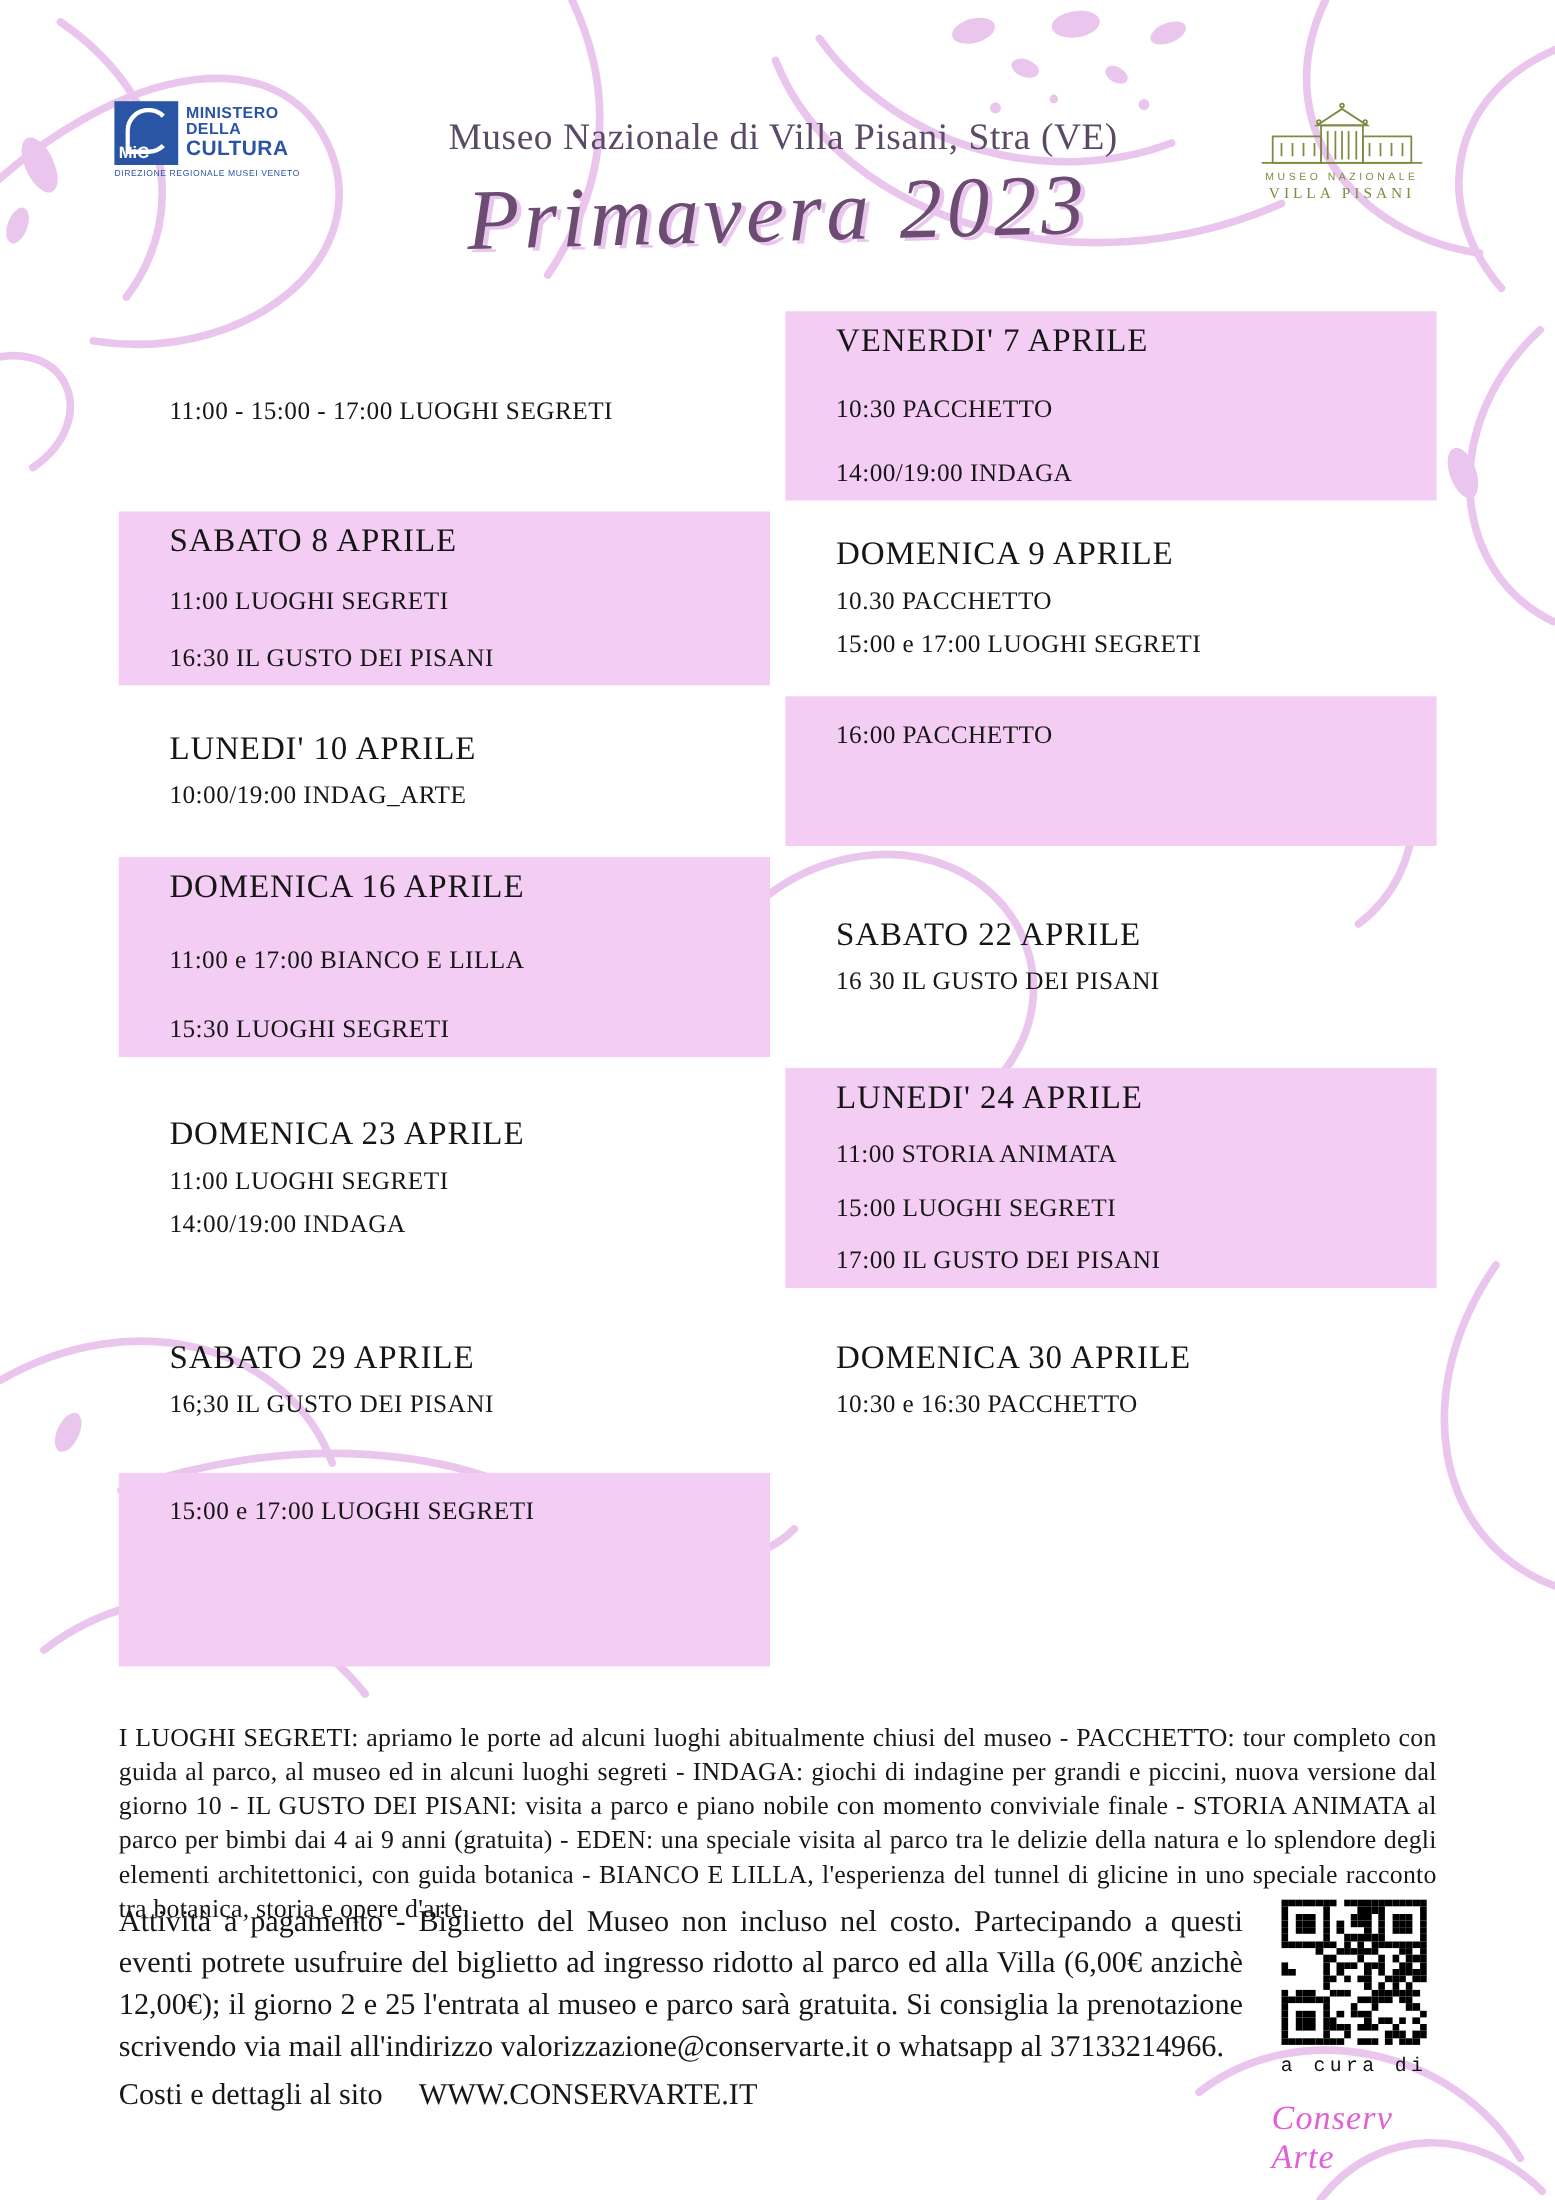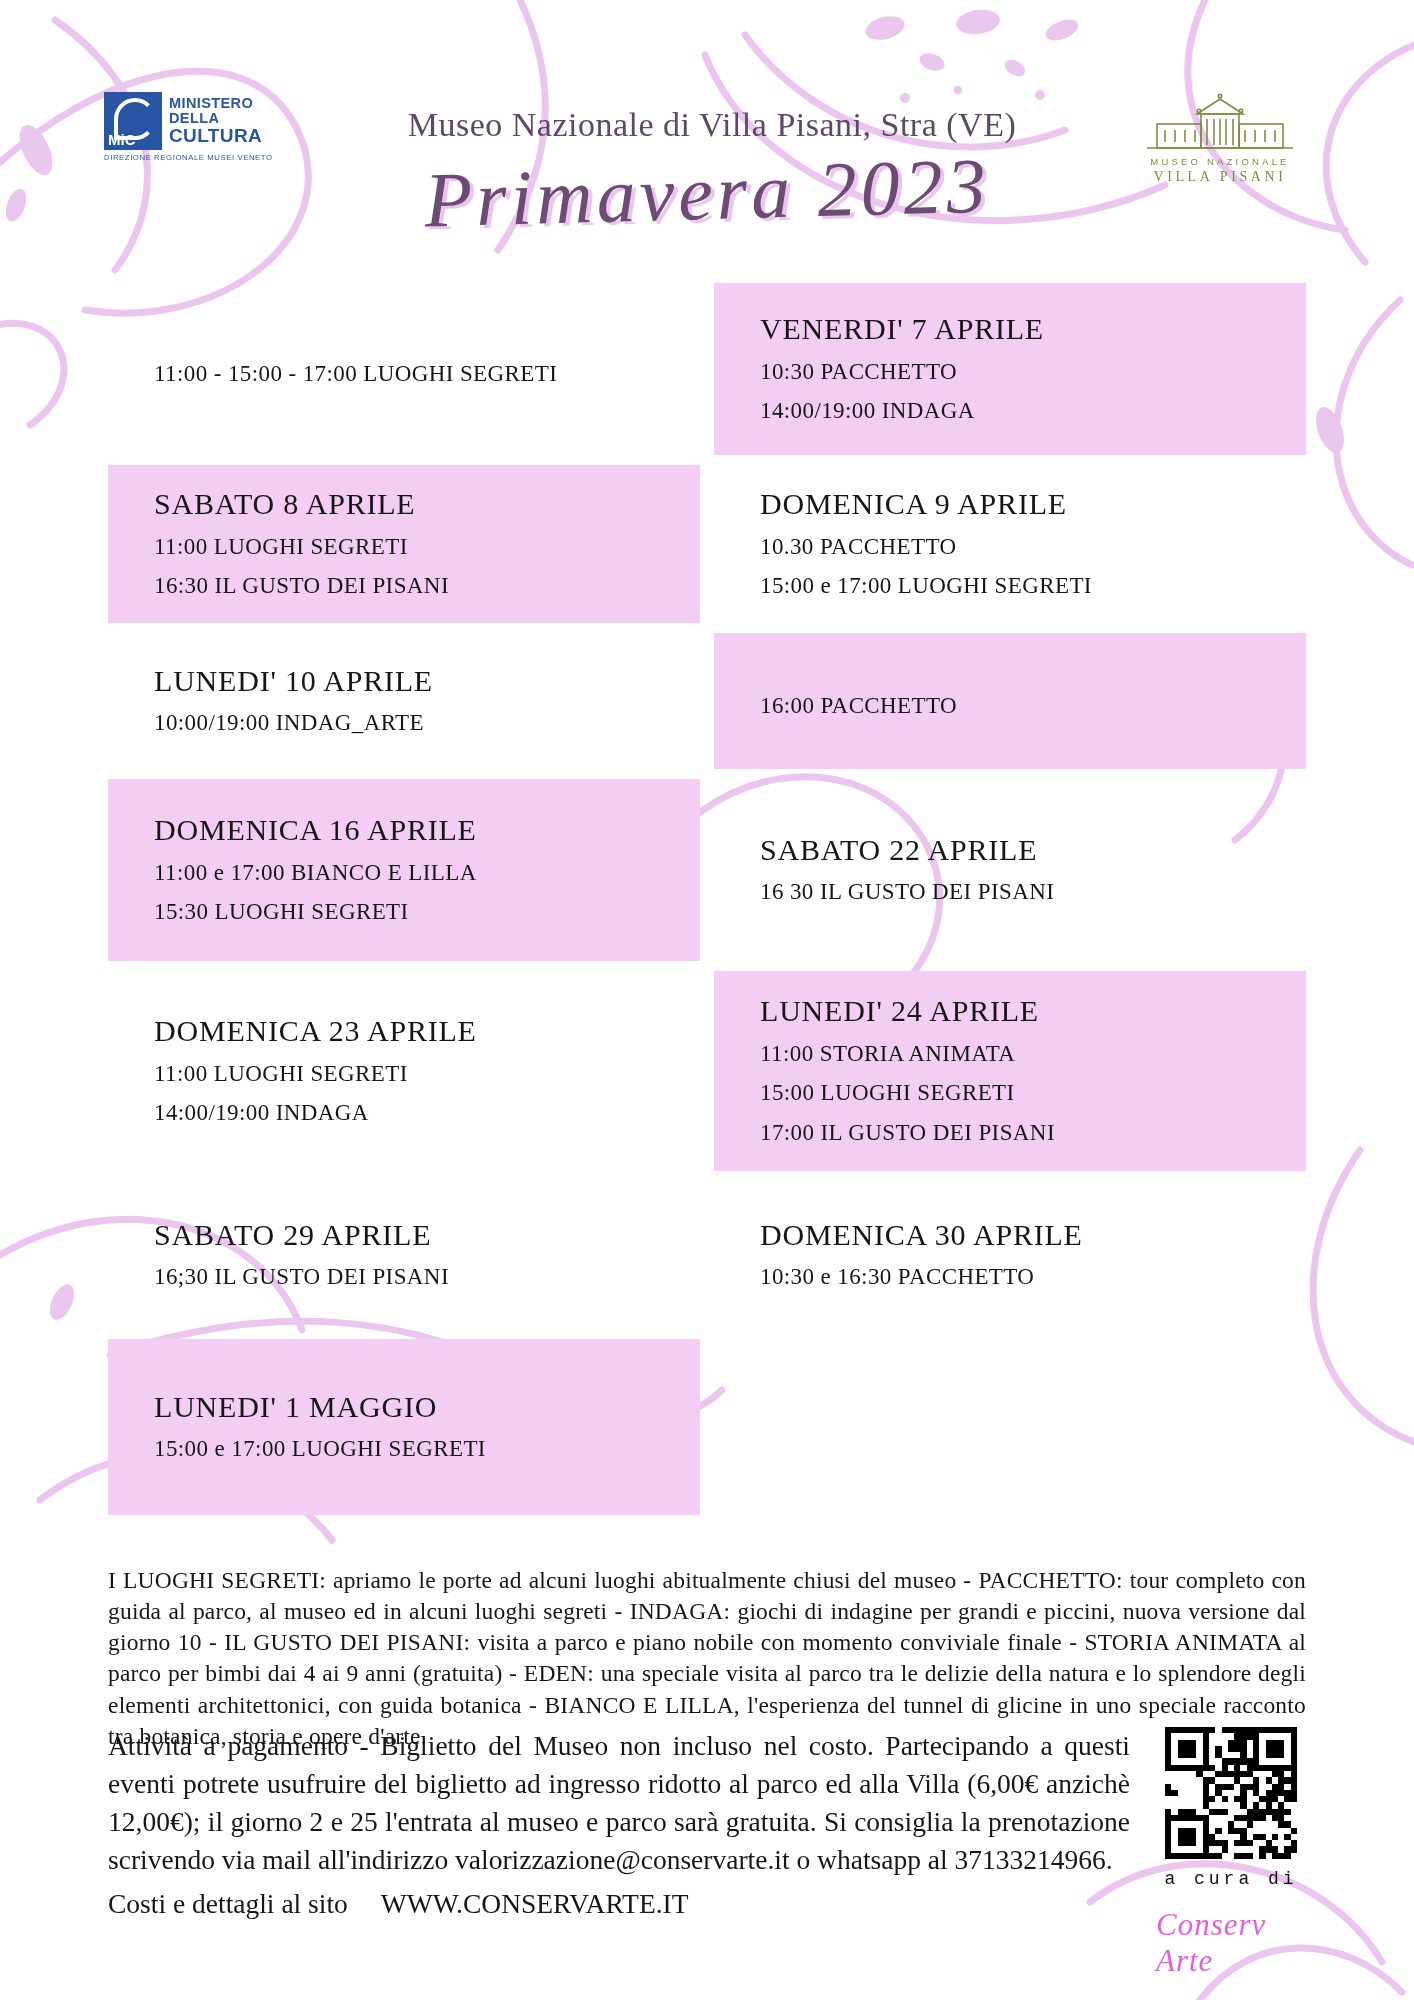--- a/index.html
+++ b/index.html
@@ -44,21 +44,21 @@
   }
 
   
   .grid{
     position:absolute;top:283px;left:108px;width:1198px;
     display:grid;grid-template-columns:1fr 1fr;
     grid-template-rows:172px 158px 136px 182px 200px 148px 176px;
     column-gap:14px;row-gap:10px;
   }
   .cell{display:flex;flex-direction:column;justify-content:center;padding:10px 24px 10px 46px;}
-  .cell.pink{background:var(--cell-pink);}
+  .cell.pink{background:var(--cell-pink);justify-content:space-between;}
   .cell h2{margin:0;font-size:30px;font-weight:500;letter-spacing:.8px;line-height:1.15;}
   .cell p{margin:11px 0 0 0;font-size:23px;letter-spacing:.4px;line-height:1.25;}
 
   
   .legend{
     position:absolute;top:1541px;left:108px;width:1198px;
     font-size:23.5px;line-height:1.33;text-align:justify;letter-spacing:.2px;
   }
   .info{position:absolute;top:1727px;left:108px;width:1198px;display:flex;gap:26px;}
   .info-text{flex:1;font-size:27.5px;line-height:1.38;}
@@ -237,21 +237,20 @@
         <h2>SABATO 29 APRILE</h2>
         <p>16;30 IL GUSTO DEI PISANI</p>
       </section>
 
       <section class="cell">
         <h2>DOMENICA 30 APRILE</h2>
         <p>10:30 e 16:30 PACCHETTO</p>
       </section>
 
       <section class="cell pink">
-        <h2>LUNEDI' 1 MAGGIO</h2>
         <p>15:00 e 17:00 LUOGHI SEGRETI</p>
       </section>
     </div>
 
     <p class="legend">I LUOGHI SEGRETI: apriamo le porte ad alcuni luoghi abitualmente chiusi del museo - PACCHETTO: tour completo con guida al parco, al museo ed in alcuni luoghi segreti - INDAGA: giochi di indagine per grandi e piccini, nuova versione dal giorno 10 - IL GUSTO DEI PISANI: visita a parco e piano nobile con momento conviviale finale -  STORIA ANIMATA al parco per bimbi dai 4 ai 9 anni (gratuita) - EDEN: una speciale visita al parco tra le delizie della natura e lo splendore degli elementi architettonici, con guida botanica - BIANCO E LILLA, l'esperienza del tunnel di glicine in uno speciale racconto tra botanica, storia e opere d'arte.</p>
 
     <div class="info">
       <div class="info-text">
         <div class="info-para">Attività a pagamento - Biglietto del Museo non incluso nel costo. Partecipando a questi eventi potrete usufruire del biglietto ad ingresso ridotto al parco ed alla Villa (6,00€ anzichè 12,00€); il giorno 2 e 25 l'entrata al museo e parco sarà gratuita. Si consiglia la prenotazione scrivendo via mail all'indirizzo valorizzazione@conservarte.it o whatsapp al 37133214966.</div>
         <div class="site-line">

